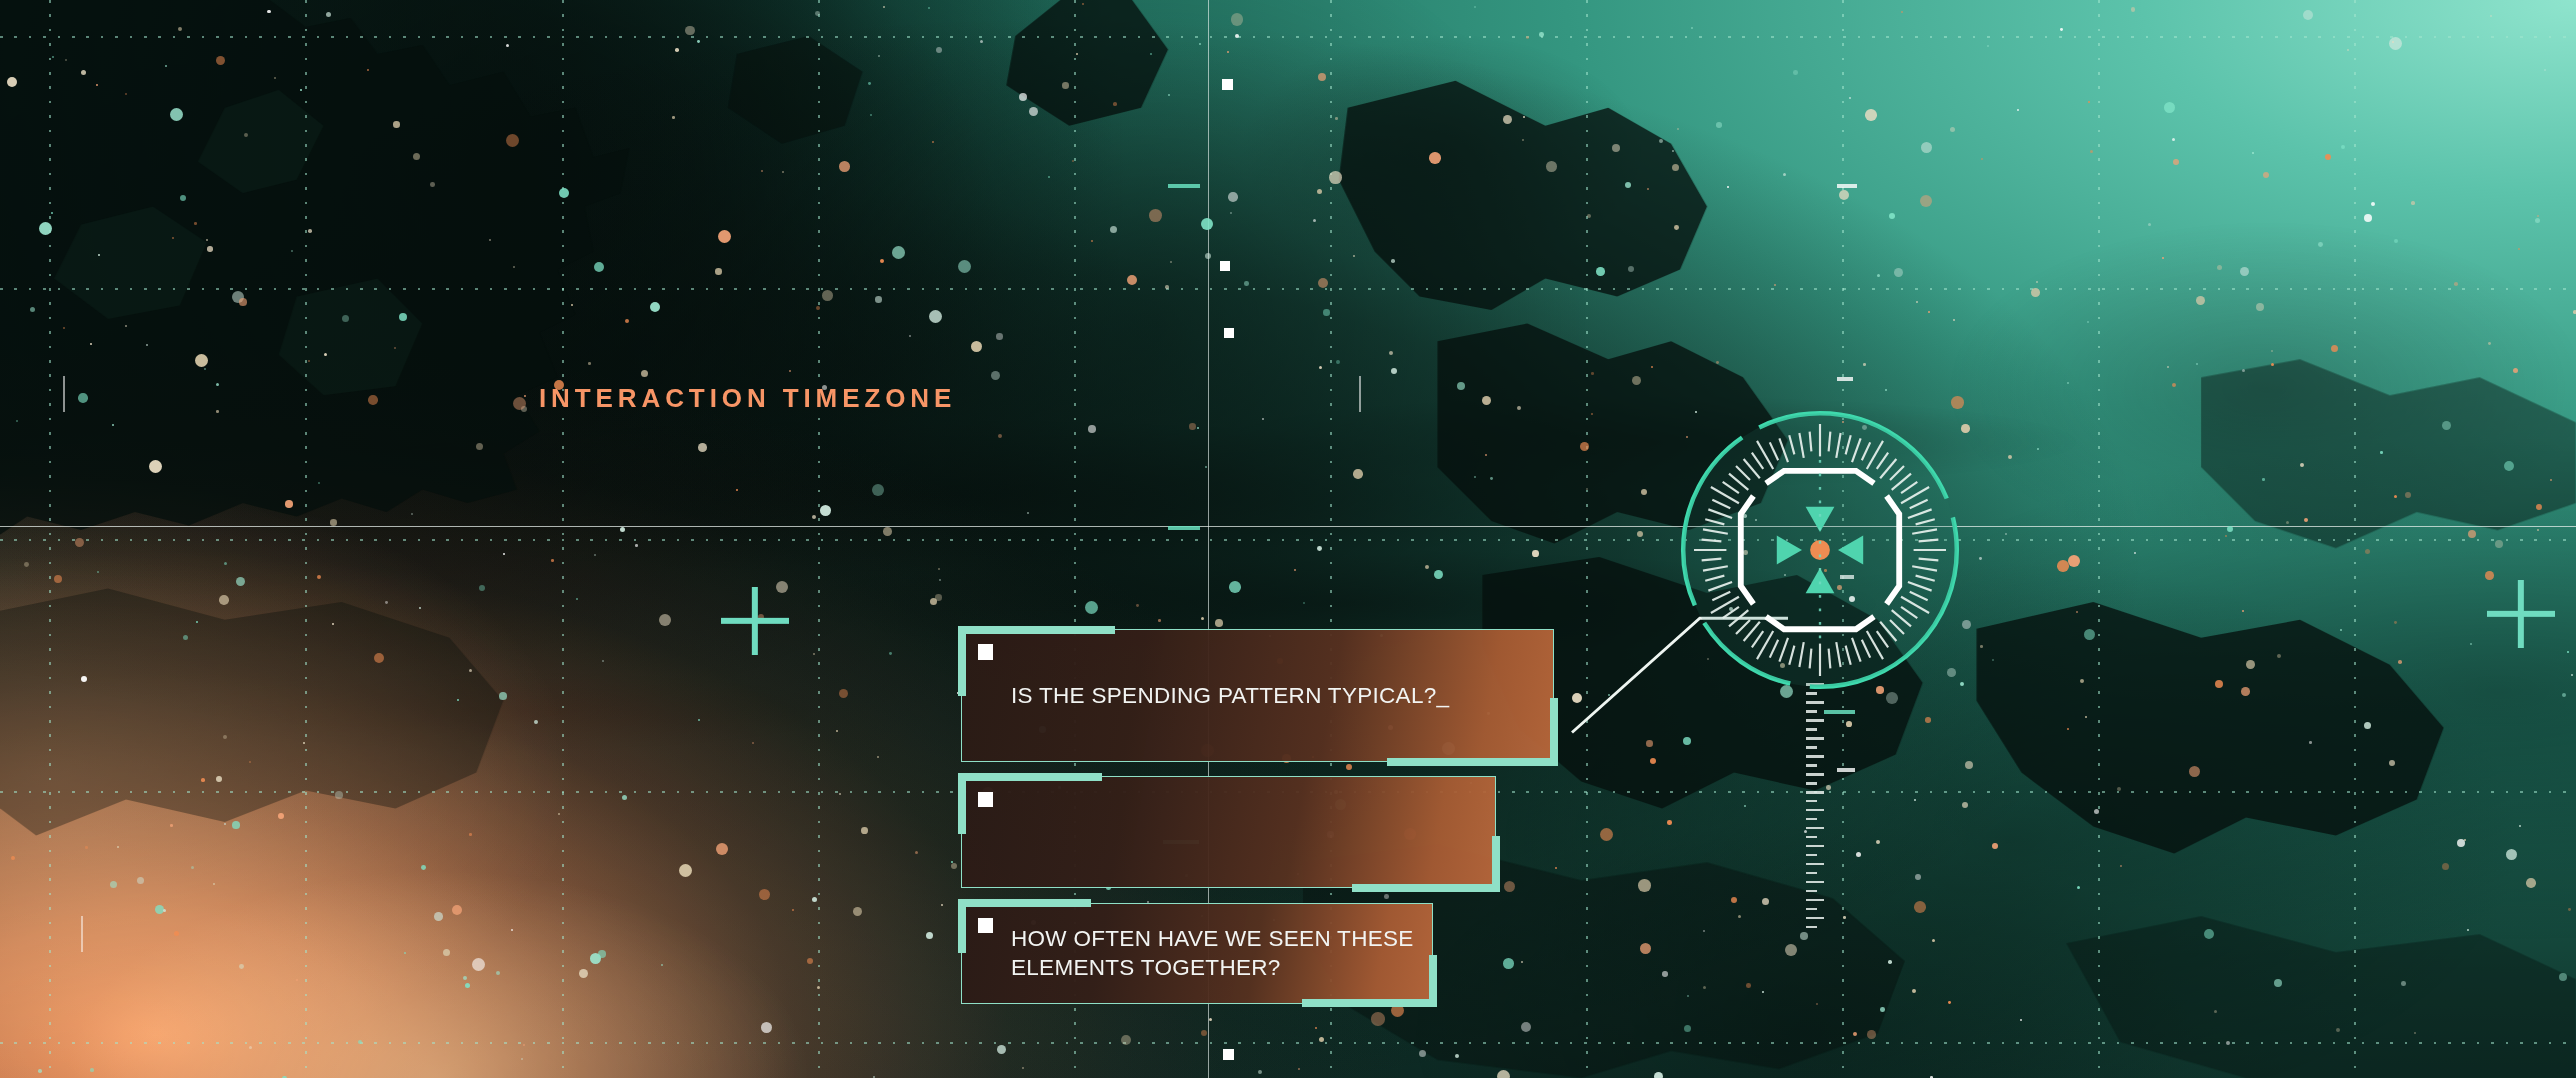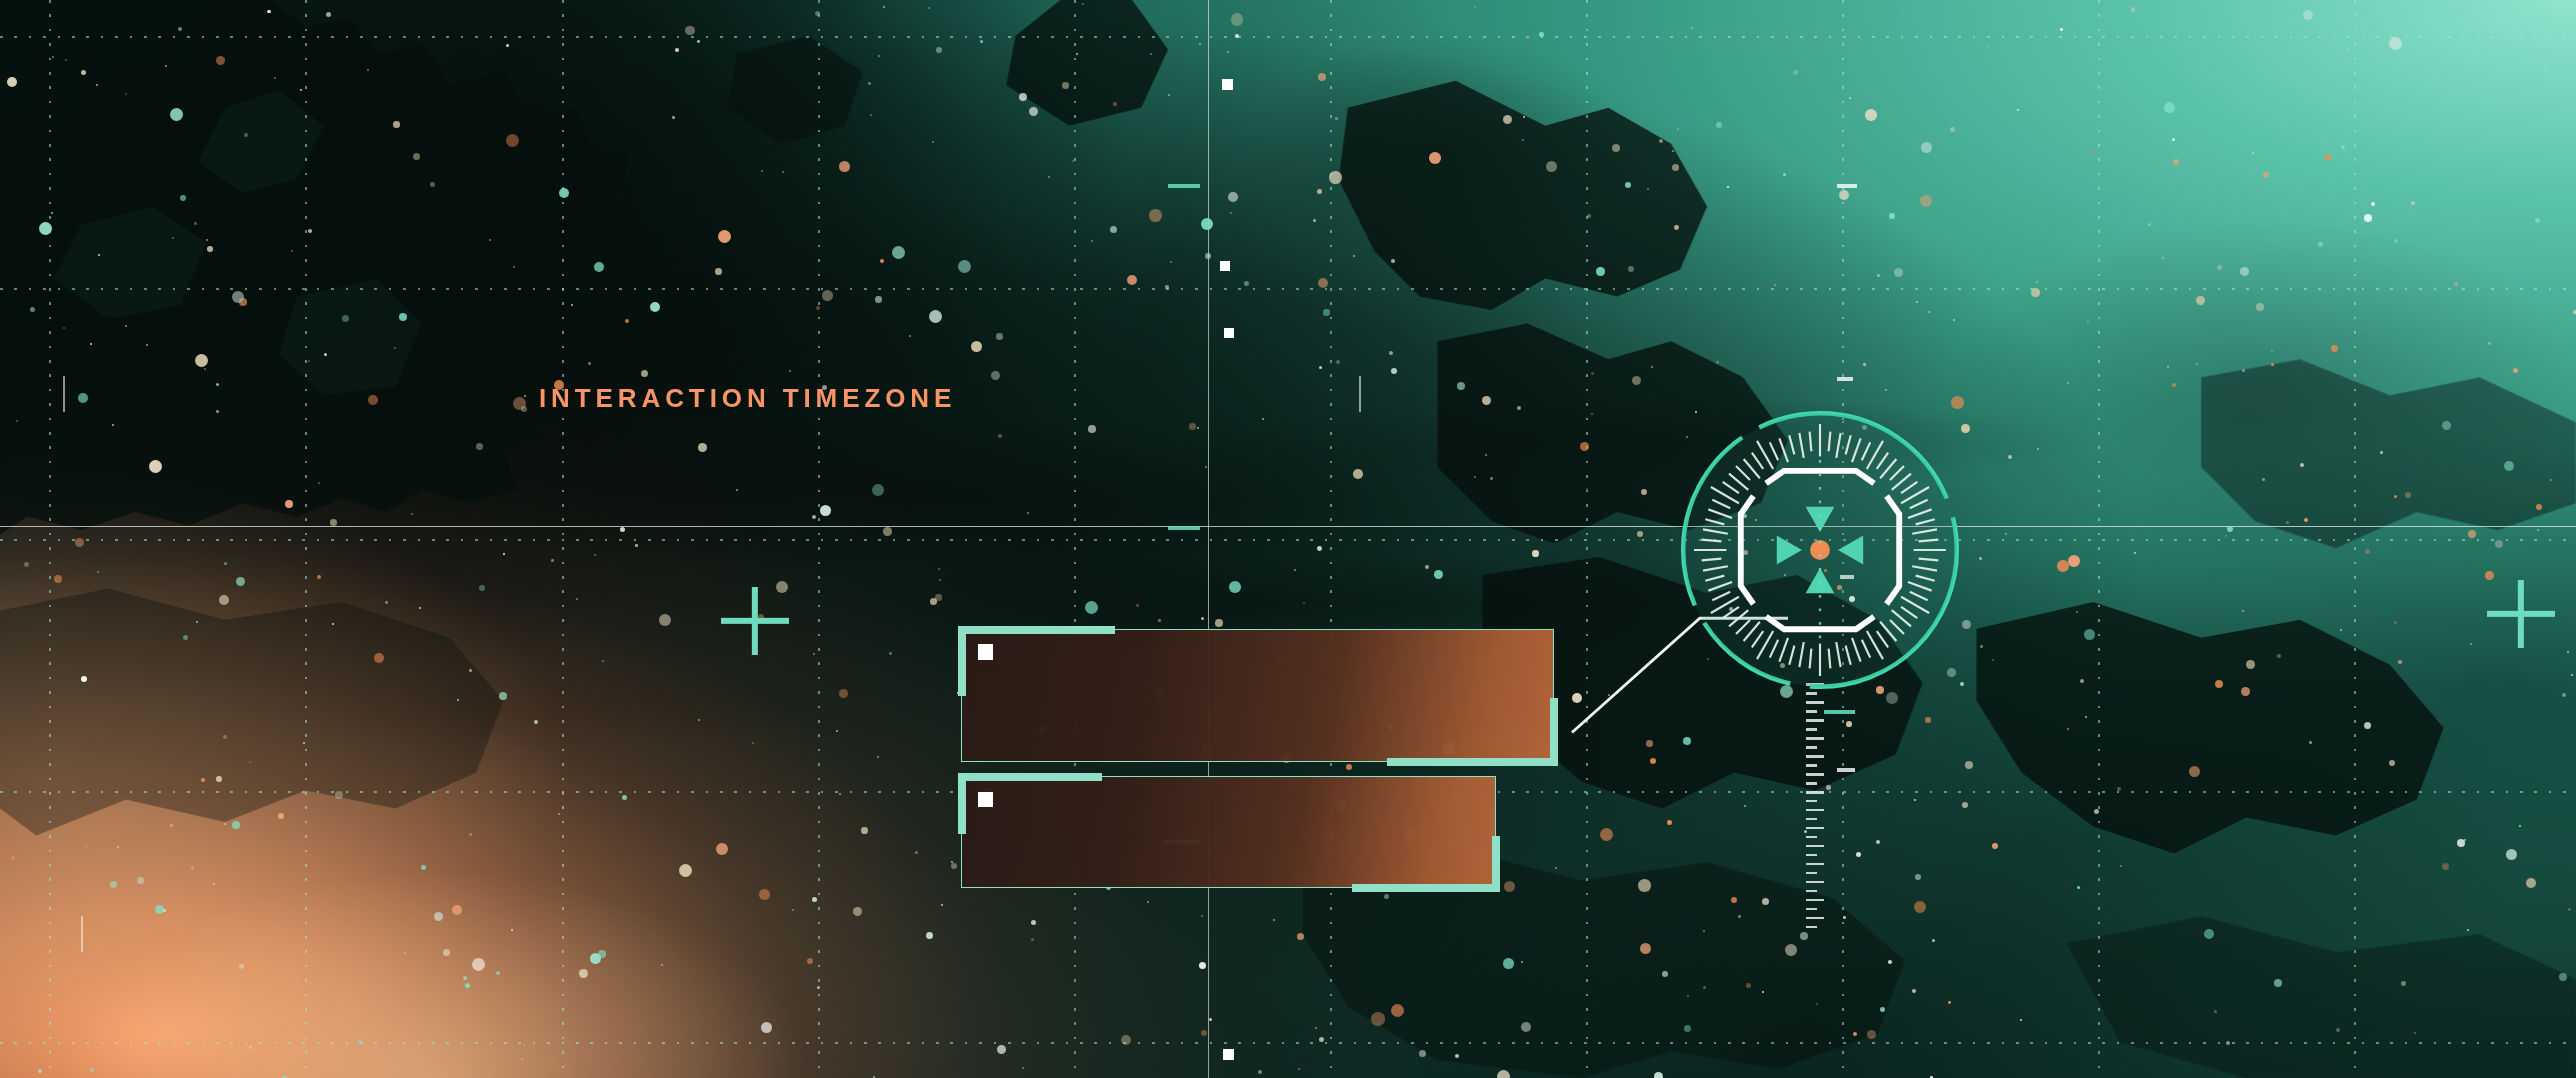--- a/index.html
+++ b/index.html
@@ -1003,27 +1003,37 @@
   </div>
 
   <div class="cards">
 
     <div class="card" id="card1">
       <div class="card-badge"></div>
       <div class="acc acc-top"></div>
       <div class="acc acc-left"></div>
       <div class="acc acc-bot"></div>
       <div class="acc acc-right"></div>
+      <div class="card-txt">IS THE SPENDING PATTERN TYPICAL?_</div>
     </div>
 
     <div class="card" id="card2">
       <div class="card-badge"></div>
       <div class="acc acc-top"></div>
       <div class="acc acc-left"></div>
       <div class="acc acc-bot"></div>
       <div class="acc acc-right"></div>
     </div>
 
+    <div class="card" id="card3">
+      <div class="card-badge"></div>
+      <div class="acc acc-top"></div>
+      <div class="acc acc-left"></div>
+      <div class="acc acc-bot"></div>
+      <div class="acc acc-right"></div>
+      <div class="card-txt">HOW OFTEN HAVE WE SEEN THESE
+ELEMENTS TOGETHER?</div>
+    </div>
 
   </div>
 
 </div>
 
 
 </body></html>

